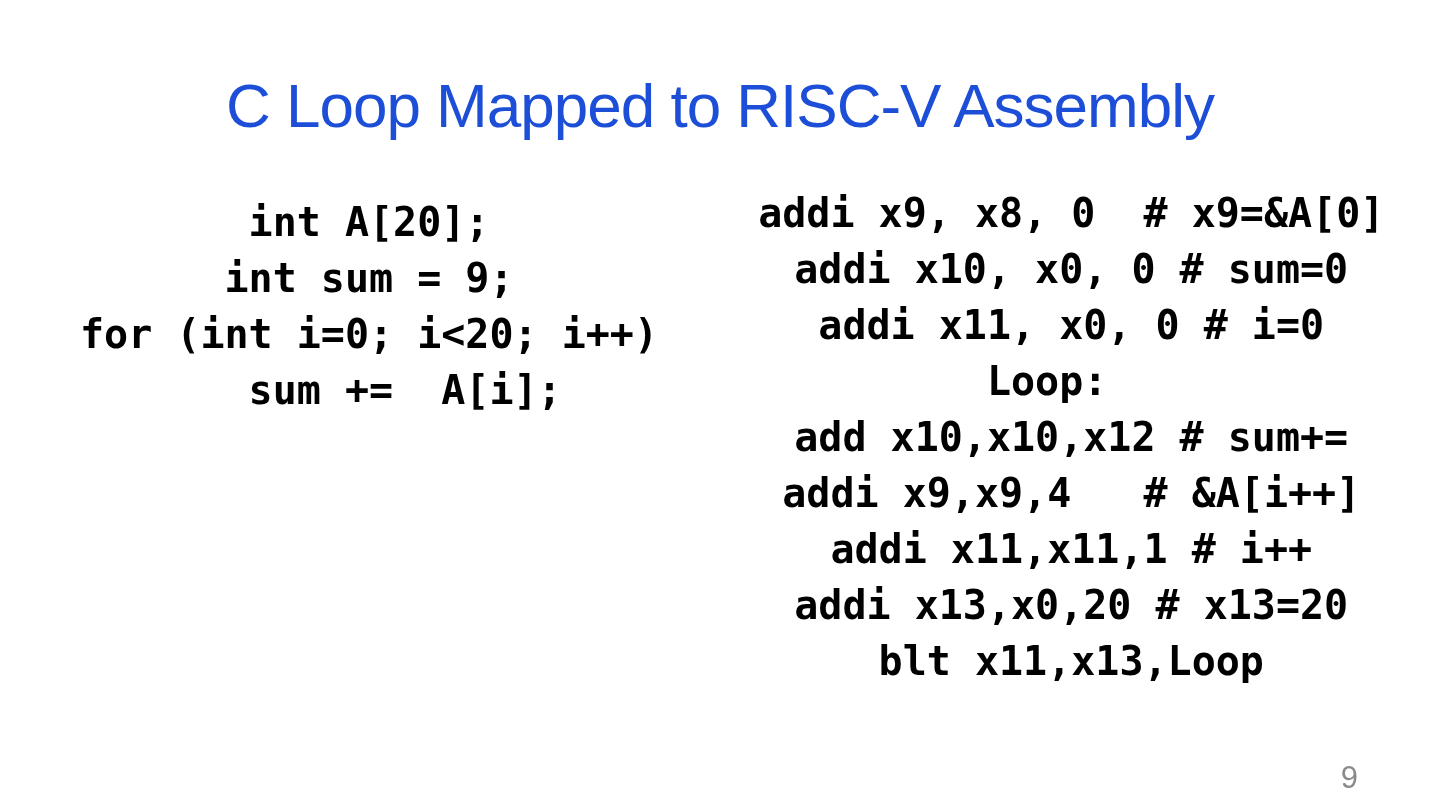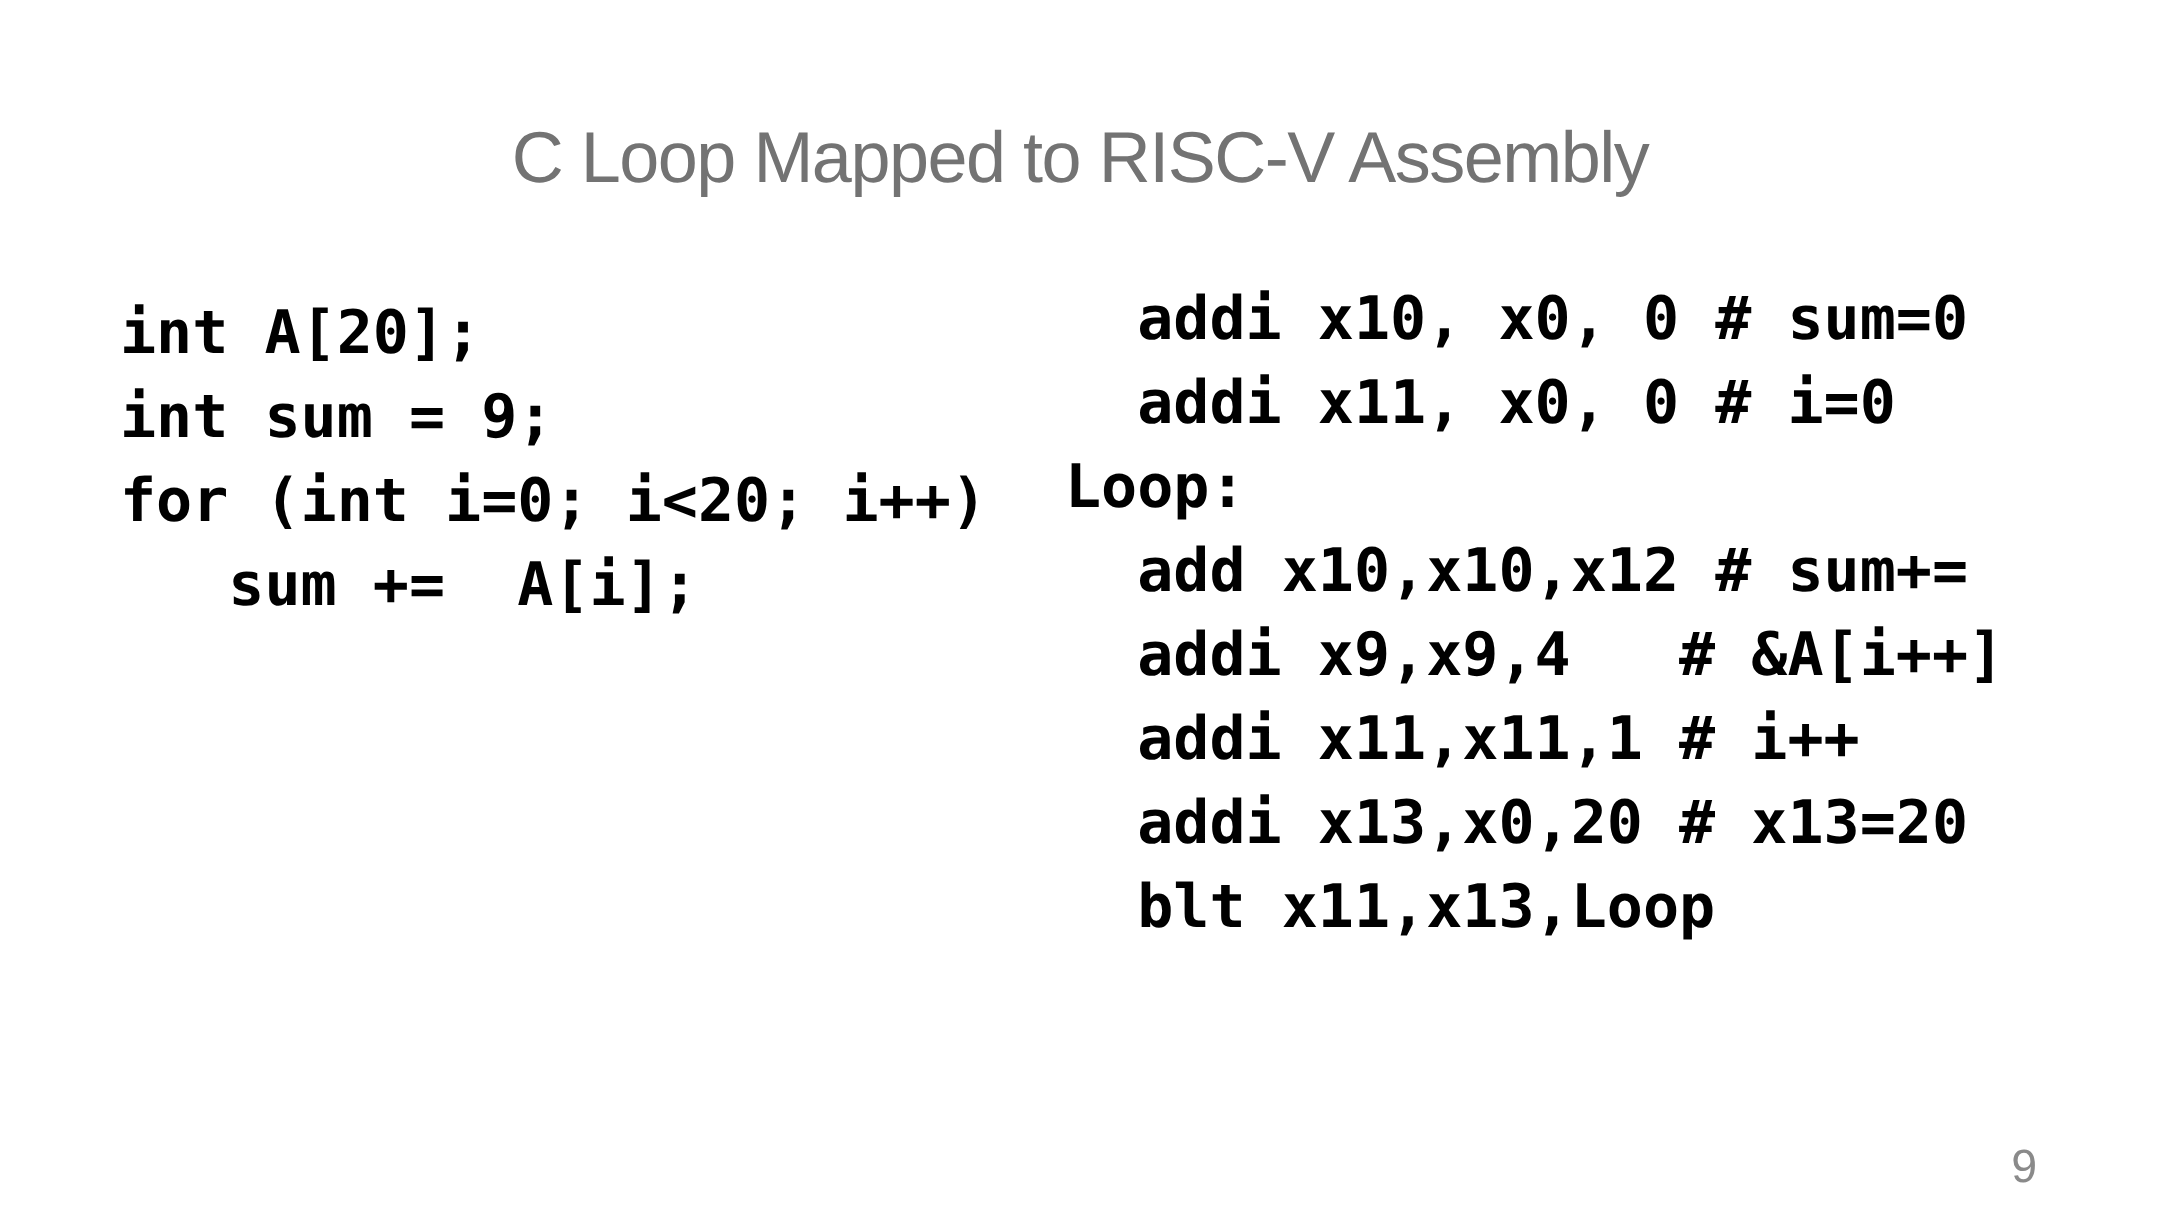--- a/index.html
+++ b/index.html
@@ -17,34 +17,35 @@
   }
   .title {
     position: absolute;
     top: 62px;
     left: 0;
     width: 1440px;
     margin: 0;
     text-align: center;
     font-family: "Liberation Sans", sans-serif;
     font-weight: 400;
-    font-size: 48px;
+    font-size: 62px;
     line-height: 88px;
-    color: #737373;
+    color: #1d4ed8;
     letter-spacing: -1px;
     white-space: nowrap;
   }
   .code-block {
     position: absolute;
     margin: 0;
     font-family: "DejaVu Sans Mono", "Liberation Mono", monospace;
     font-weight: bold;
     font-size: 40px;
     line-height: 56px;
     color: #000000;
+    text-align: center;
   }
   .code-block .code-line {
     white-space: pre;
     height: 56px;
   }
   .c-code {
     left: 80px;
     top: 194px;
   }
   .asm-code {
@@ -69,20 +70,21 @@
   <h1 class="title">C Loop Mapped to RISC-V Assembly</h1>
 
   <div class="code-block c-code">
     <div class="code-line">int A[20];</div>
     <div class="code-line">int sum = 9;</div>
     <div class="code-line">for (int i=0; i&lt;20; i++)</div>
     <div class="code-line">   sum +=  A[i];</div>
   </div>
 
   <div class="code-block asm-code">
+    <div class="code-line">  addi x9, x8, 0  # x9=&amp;A[0]</div>
     <div class="code-line">  addi x10, x0, 0 # sum=0</div>
     <div class="code-line">  addi x11, x0, 0 # i=0</div>
     <div class="code-line">Loop:</div>
     <div class="code-line">  add x10,x10,x12 # sum+=</div>
     <div class="code-line">  addi x9,x9,4   # &amp;A[i++]</div>
     <div class="code-line">  addi x11,x11,1 # i++</div>
     <div class="code-line">  addi x13,x0,20 # x13=20</div>
     <div class="code-line">  blt x11,x13,Loop</div>
   </div>
 

